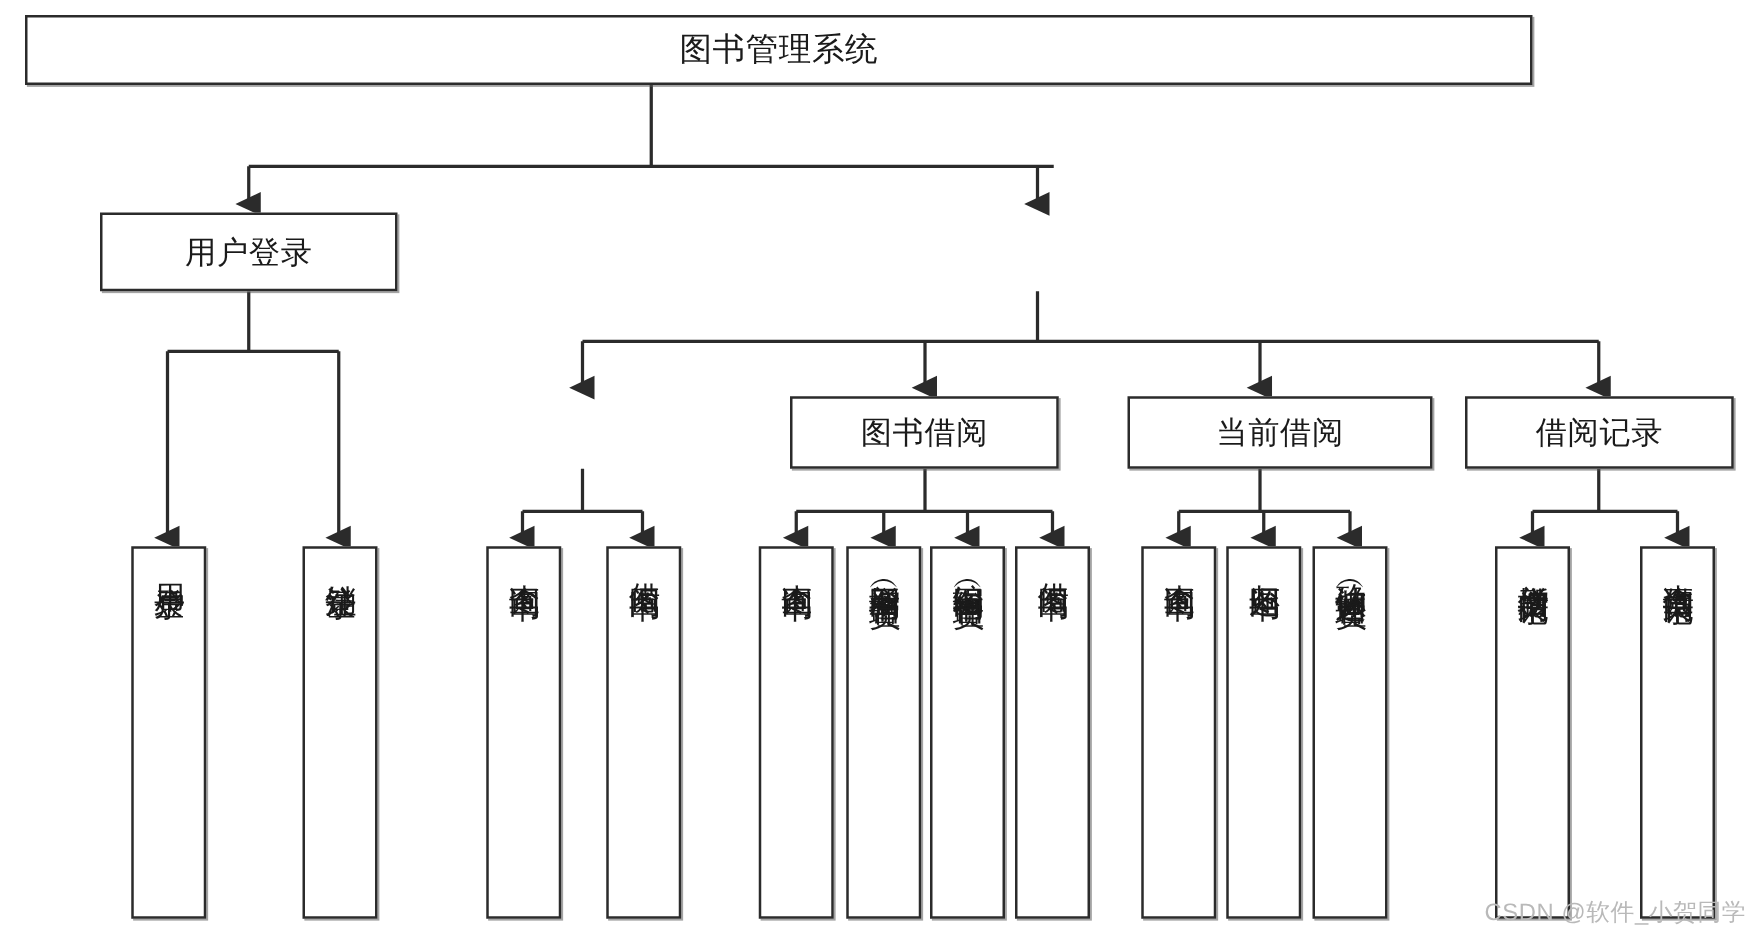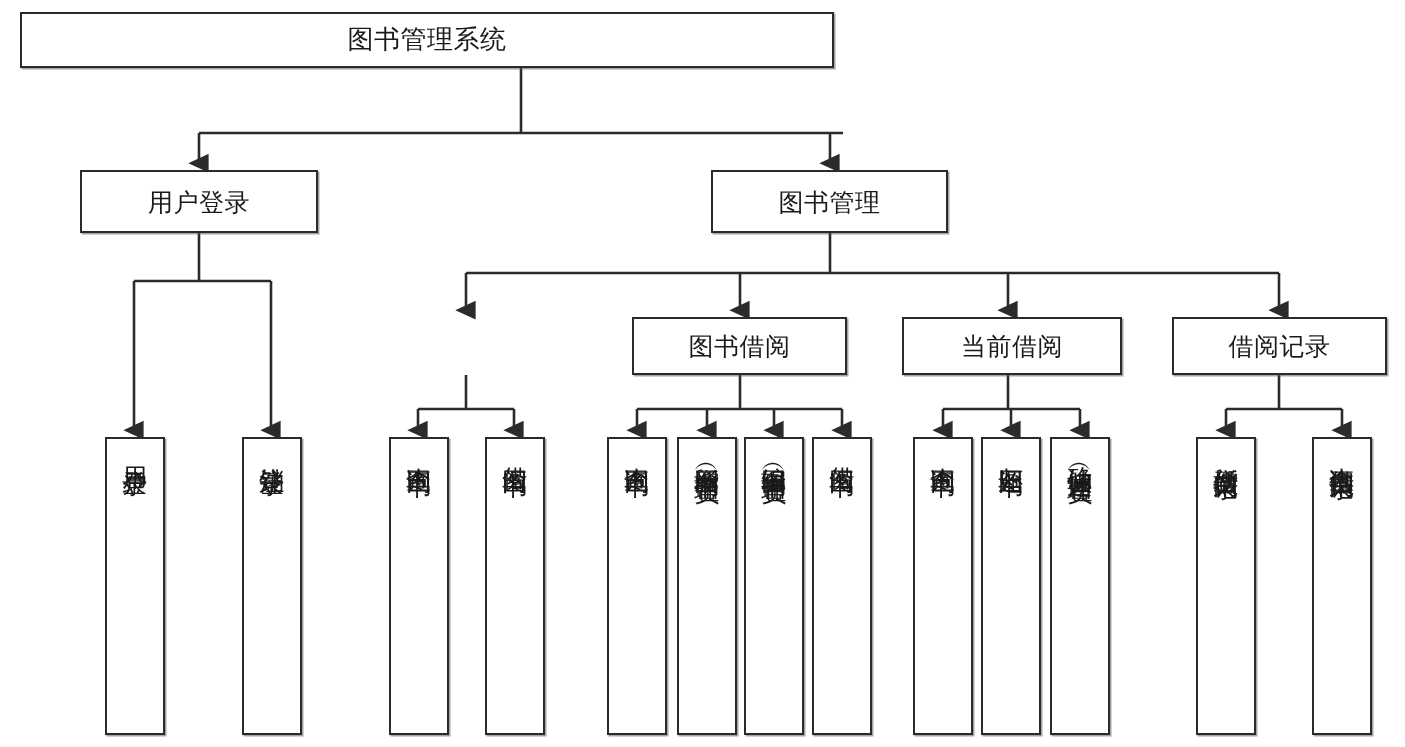--- a/index.html
+++ b/index.html
@@ -122,35 +122,32 @@
       <path d="M1011,409 L1011,430" marker-end="url(#arrow)"></path>
       <path d="M1080,409 L1080,430" marker-end="url(#arrow)"></path>
 
       <path d="M1279,375 L1279,409"></path>
       <path d="M1226,409 L1342,409"></path>
       <path d="M1226,409 L1226,430" marker-end="url(#arrow)"></path>
       <path d="M1342,409 L1342,430" marker-end="url(#arrow)"></path>
     </g>
   </svg>
 
-  <div class="node root horiz" style="left:20px; top:12px; width:814px; height:56px;">
+  <div class="node root horiz" style="left:20px; top:12px; width:1206px; height:56px;">
     <span class="lbl">图书管理系统</span>
   </div>
 
   <div class="node horiz" style="left:80px; top:170px; width:238px; height:63px;">
     <span class="lbl">用户登录</span>
   </div>
-  <div class="node horiz" style="left:711px; top:170px; width:237px; height:63px;">
-    <span class="lbl">图书管理</span>
-  </div>
 
   <div class="node horiz" style="left:632px; top:317px; width:215px; height:58px;align-items:center;">
     <span class="lbl">图书借阅</span>
   </div>
-  <div class="node horiz" style="left:902px; top:317px; width:220px; height:58px;">
+  <div class="node horiz" style="left:902px; top:317px; width:244px; height:58px;">
     <span class="lbl">当前借阅</span>
   </div>
   <div class="node horiz" style="left:1172px; top:317px; width:215px; height:58px;">
     <span class="lbl">借阅记录</span>
   </div>
 
   <div class="node vert" style="left:105px; top:437px; width:60px; height:298px;">
     <span class="lbl">用户登录</span>
   </div>
   <div class="node vert" style="left:242px; top:437px; width:60px; height:298px;">
@@ -187,14 +184,15 @@
     <span class="lbl">确认归还（管理员）</span>
   </div>
 
   <div class="node vert" style="left:1196px; top:437px; width:60px; height:298px;">
     <span class="lbl">新增借阅记录</span>
   </div>
   <div class="node vert" style="left:1312px; top:437px; width:60px; height:298px;">
     <span class="lbl">查询借阅记录</span>
   </div>
 
+  <div class="watermark">CSDN @软件_小贺同学</div>
 
 </div>
 
 </body></html>

